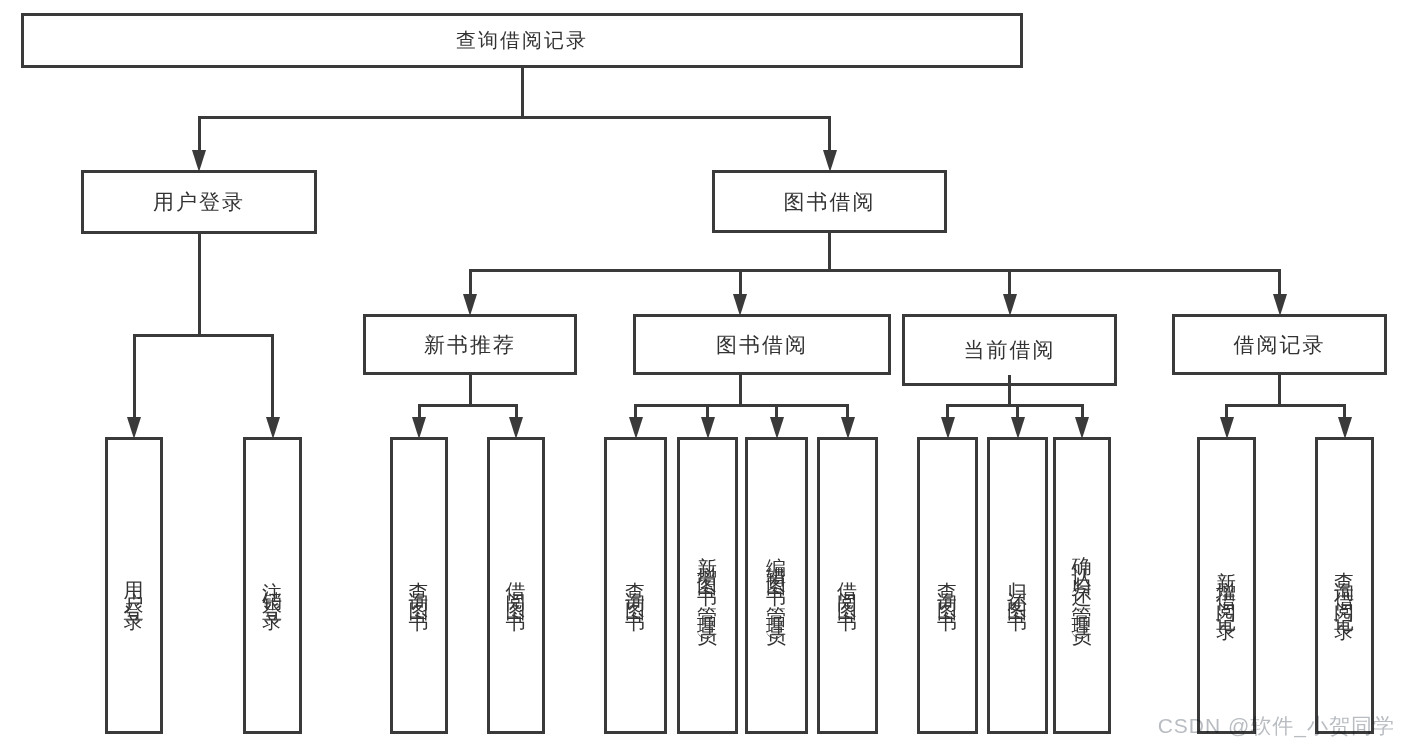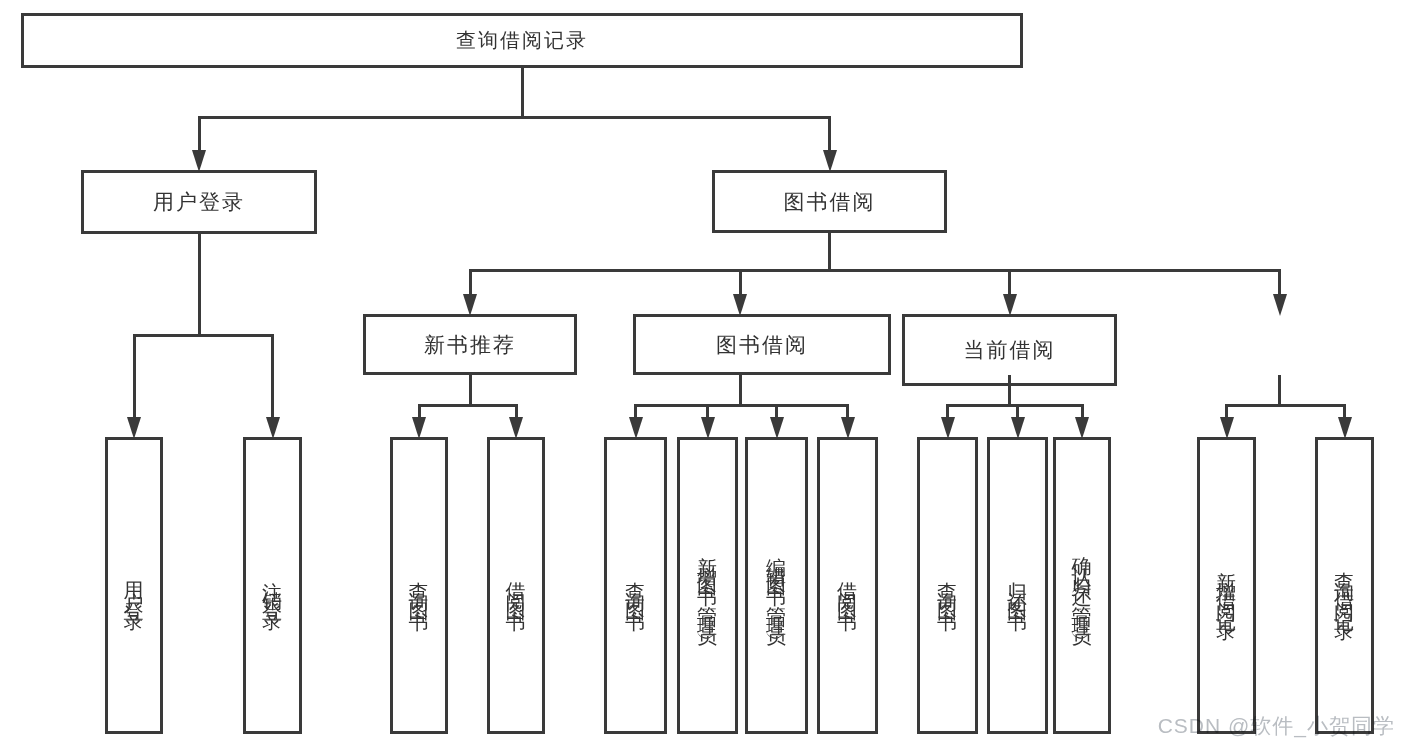--- a/index.html
+++ b/index.html
@@ -43,20 +43,23 @@
       <span class="lbl">图书借阅</span>
     </div>
     <div class="node" style="left: 363px; top: 314px; width: 214px; height: 61px;">
       <span class="lbl">新书推荐</span>
     </div>
     <div class="node" style="left: 633px; top: 314px; width: 258px; height: 61px;">
       <span class="lbl">图书借阅</span>
     </div>
     <div class="node" style="left: 902px; top: 314px; width: 215px; height: 72px;">
       <span class="lbl">当前借阅</span>
+    </div>
+    <div class="node" style="left: 1172px; top: 314px; width: 215px; height: 61px;">
+      <span class="lbl">借阅记录</span>
     </div>
     <div class="node vertical" style="left: 105px; top: 437px; width: 58px; height: 297px;">
       <span class="lbl">用户登录</span>
     </div>
     <div class="node vertical" style="left: 243px; top: 437px; width: 59px; height: 297px;">
       <span class="lbl">注销登录</span>
     </div>
     <div class="node vertical" style="left: 390px; top: 437px; width: 58px; height: 297px;">
       <span class="lbl">查询图书</span>
     </div>

